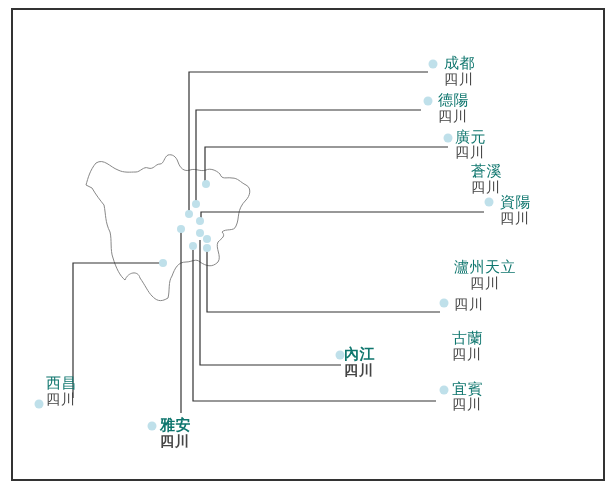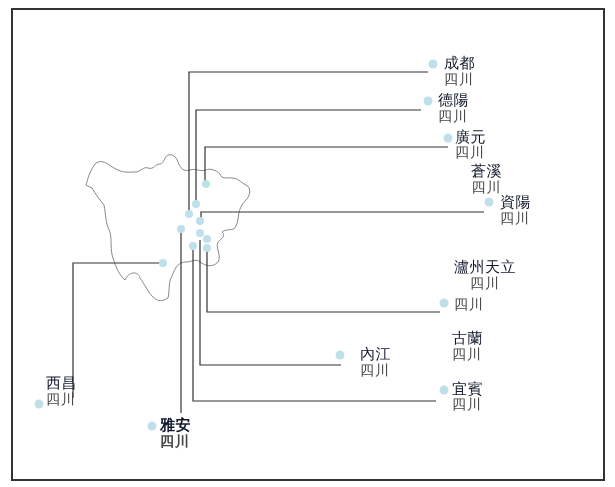--- a/index.html
+++ b/index.html
@@ -2,21 +2,21 @@
 <html><head>
   <meta charset="utf-8">
   <style>
     html, body { margin: 0; padding: 0; background: #ffffff; }
     body { width: 615px; height: 487px; position: relative; overflow: hidden;
            font-family: "DejaVu Serif", "Liberation Serif", serif; color: #2a2a2a; }
     .frame { position: absolute; left: 11px; top: 8px; width: 590px; height: 469px;
              border: 2px solid #333333; box-sizing: content-box; }
     svg.map { position: absolute; left: 0; top: 0; width: 615px; height: 487px; }
     .label { position: absolute; line-height: 1; white-space: nowrap; }
-    .label .name { font-size: 15px; display: block; color: #0f172a; letter-spacing: 0.5px; }
+    .label .name { font-size: 15px; display: block; color: #0f766e; letter-spacing: 0.5px; }
     .label .prov { font-size: 14px; display: block; color: #444; margin-top: 1px; letter-spacing: 1px; }
   </style>
 </head>
 <body>
 
 <div class="frame"></div>
 
 <svg class="map" viewBox="0 0 615 487">
 
   <path d="M96,163 C90,170 88,178 86,185 L92,188 C96,195 100,200 104,205 C106,215 105,222 110,232 C112,240 110,250 113,258 C116,268 120,276 125,280 C128,272 138,270 140,278 C145,285 148,292 152,296 C156,300 160,303 168,298 C170,290 168,282 172,276 C175,268 178,262 186,262 C192,262 196,258 200,262 C206,266 212,268 218,262 C222,256 215,248 218,242 C222,238 226,236 222,232 C226,228 234,232 236,226 C240,218 236,210 246,200 C250,196 252,188 246,185 C240,182 238,178 232,178 C226,177 222,180 220,174 C216,170 210,168 206,170 C200,172 196,168 190,170 C184,172 180,168 178,162 C176,156 172,154 168,155 C164,157 164,164 160,164 C155,164 154,170 148,168 C144,166 140,172 136,172 C130,172 124,173 118,170 C110,167 104,158 96,163 Z" fill="none" stroke="#888888" stroke-width="1"></path>
@@ -64,40 +64,40 @@
   <span class="prov">四川</span>
 </div>
 <div class="label" style="left:438px; top:93px;">
   <span class="name">德陽</span>
   <span class="prov">四川</span>
 </div>
 <div class="label" style="left:455px; top:130px;font-family:Liberation Serif, serif;">
   <span class="name">廣元</span>
   <span class="prov">四川</span>
 </div>
-<div class="label" style="left:471px; top:164px;text-align:center;">
+<div class="label" style="left:471px; top:164px;">
   <span class="name">蒼溪</span>
   <span class="prov">四川</span>
 </div>
 <div class="label" style="left:500px; top:195px;">
   <span class="name">資陽</span>
   <span class="prov">四川</span>
 </div>
 <div class="label" style="left:454px; top:260px;text-align:center;">
   <span class="name">瀘州天立</span>
   <span class="prov">四川</span>
 </div>
 <div class="label" style="left:454px; top:296px;">
   <span class="prov">四川</span>
 </div>
 <div class="label" style="left:452px; top:331px;">
   <span class="name">古蘭</span>
   <span class="prov">四川</span>
 </div>
-<div class="label" style="left:360px; top:347px;">
+<div class="label" style="left:344px; top:347px;font-weight:bold;">
   <span class="name">內江</span>
   <span class="prov">四川</span>
 </div>
 <div class="label" style="left:452px; top:382px;font-family:Liberation Serif, serif;">
   <span class="name">宜賓</span>
   <span class="prov">四川</span>
 </div>
 <div class="label" style="left:46px; top:376px;">
   <span class="name">西昌</span>
   <span class="prov">四川</span>

